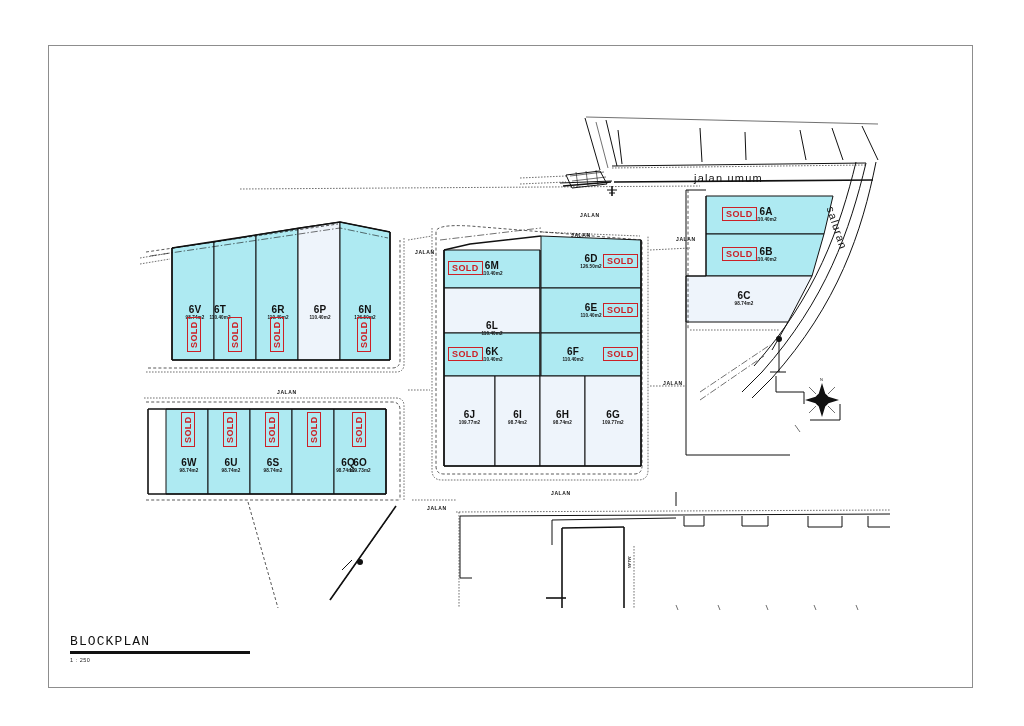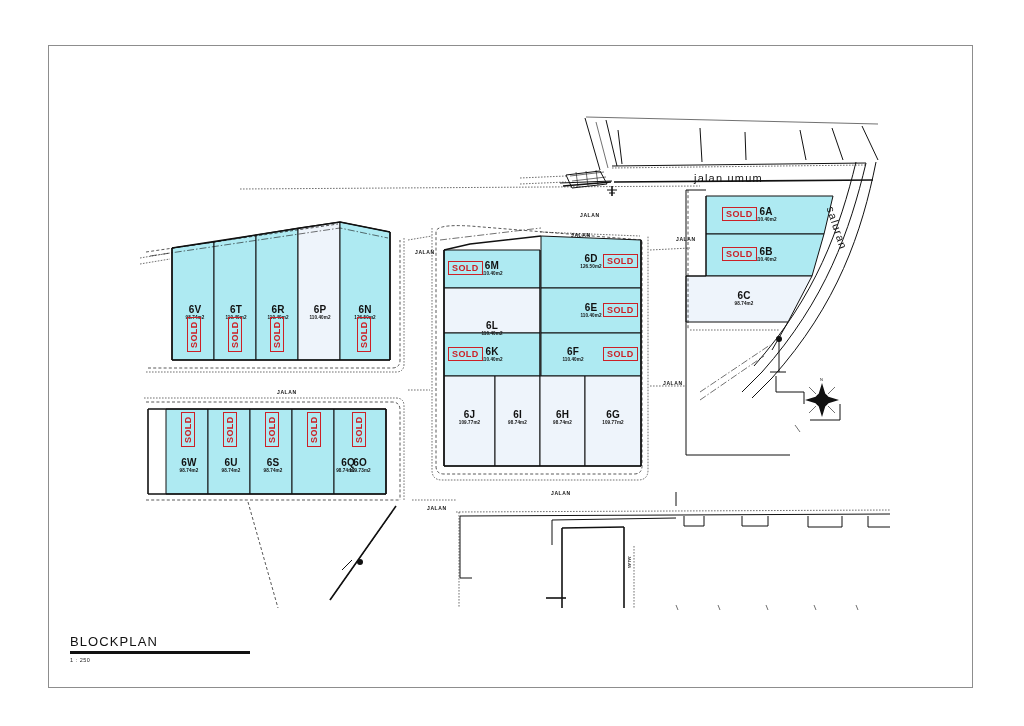--- a/index.html
+++ b/index.html
@@ -39,21 +39,21 @@
         font-family:"Liberation Sans",sans-serif;}
   .sold.vert{transform:rotate(-90deg);transform-origin:0 0;}
 
   
   .road-txt{position:absolute;font-size:5px;font-weight:700;letter-spacing:.6px;color:#111;}
   .road-txt.big{font-size:11px;font-weight:400;letter-spacing:1.2px;
                 font-family:"Liberation Sans",sans-serif;}
 
   
   #title-block{position:absolute;left:70px;top:634px;width:180px;}
-  #title-text{font-size:13px;letter-spacing:1.1px;color:#111;}
+  #title-text{font-size:13px;letter-spacing:1.1px;color:#111;font-family:Liberation Mono, monospace;}
   #title-rule{height:3px;background:#111;margin-top:2px;width:180px;}
   #title-scale{font-size:5.5px;margin-top:3px;letter-spacing:.5px;color:#222;}
 </style>
 </head>
 <body>
 
 <div id="stage">
 
   <div id="frame"></div>
 
@@ -246,21 +246,21 @@
     </g>
   </svg>
 
 
   <div id="lot-layer">
       <div class="lot-label" style="left: 155px; width: 80px; top: 304px;">
         <div class="lot-code">6V</div>
         <div class="lot-area">98.74m2</div>
       </div>
       <div class="sold vert" style="left: 187px; top: 352px;">SOLD</div>
-      <div class="lot-label" style="left: 196px; width: 80px; top: 304px;">
+      <div class="lot-label" style="left: 180px; width: 80px; top: 304px;">
         <div class="lot-code">6T</div>
         <div class="lot-area">110.40m2</div>
       </div>
       <div class="sold vert" style="left: 228px; top: 352px;">SOLD</div>
       <div class="lot-label" style="left: 238px; width: 80px; top: 304px;">
         <div class="lot-code">6R</div>
         <div class="lot-area">110.40m2</div>
       </div>
       <div class="sold vert" style="left: 270px; top: 352px;">SOLD</div>
       <div class="lot-label" style="left: 280px; width: 80px; top: 304px;">

